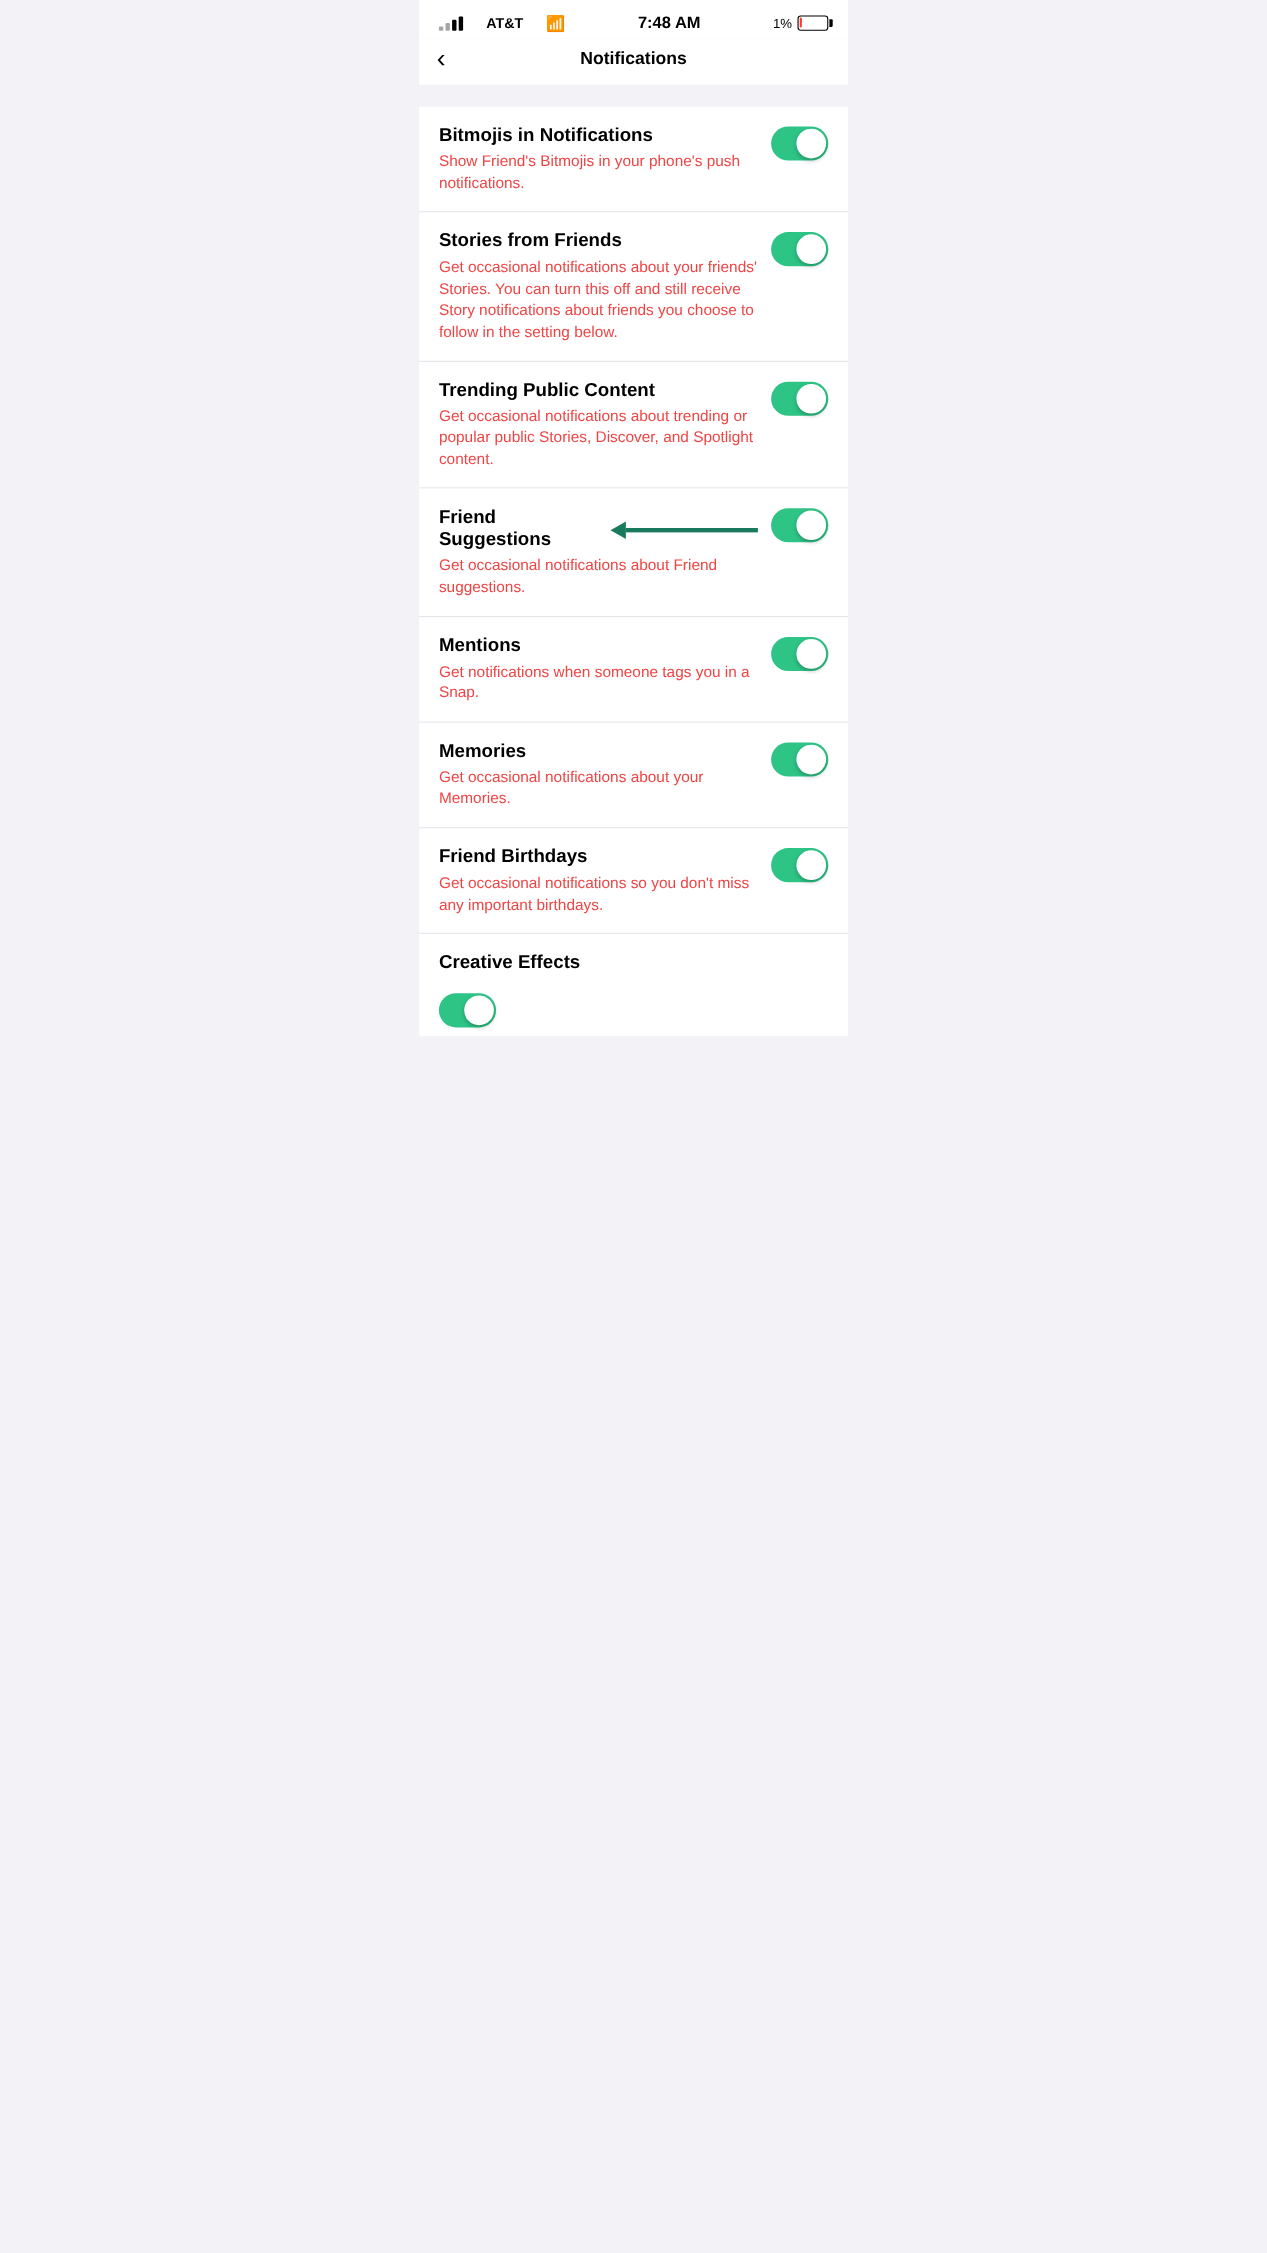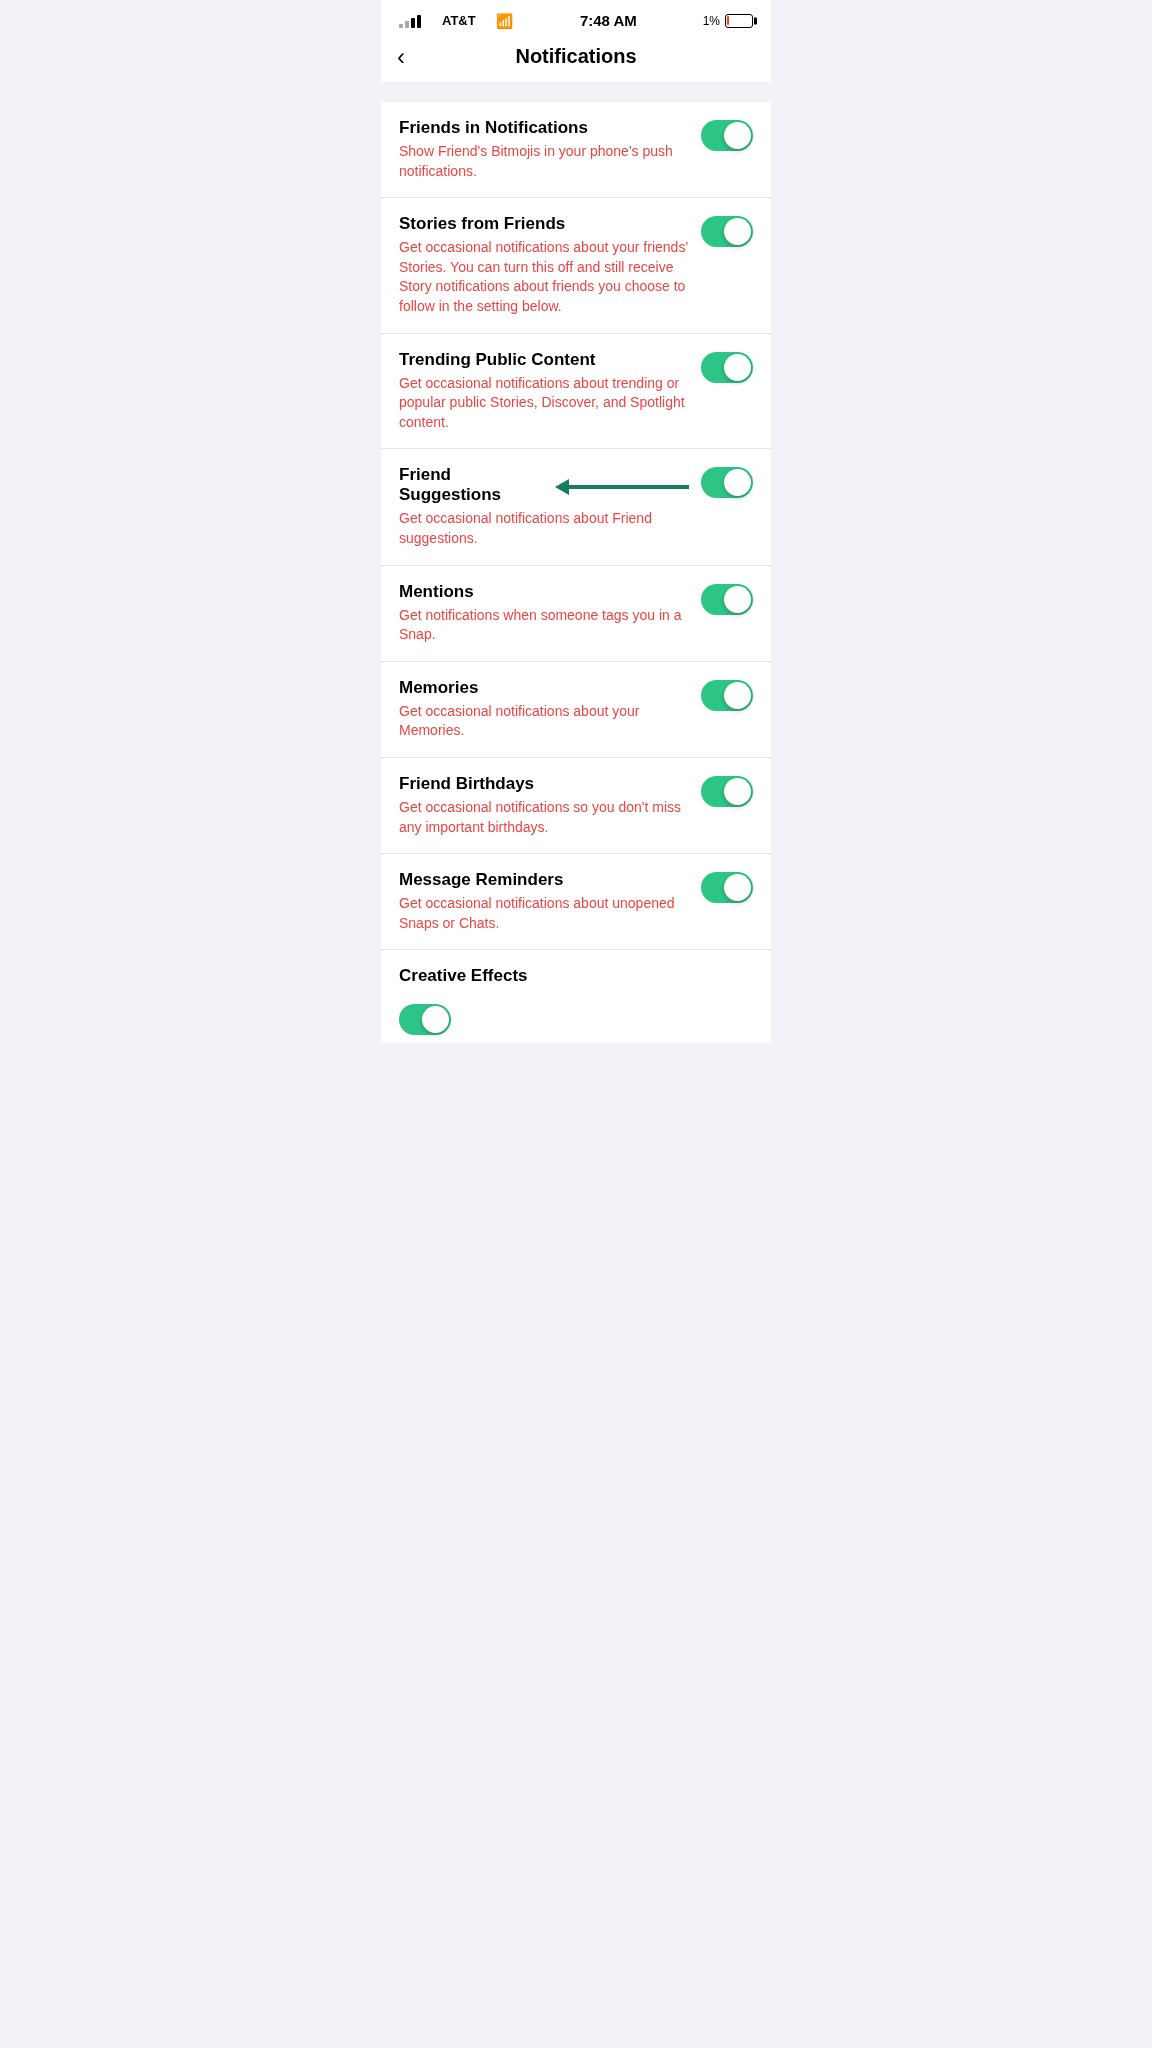--- a/index.html
+++ b/index.html
@@ -105,21 +105,21 @@
     }
     .back-button {
       position: absolute;
       left: 16px;
       font-size: 24px;
       color: #000;
       cursor: pointer;
       font-weight: 300;
     }
     .page-title {
-      font-size: 20px;
+      font-size: 16px;
       font-weight: 700;
       color: #000;
     }
 
     
     .section-gap {
       height: 20px;
       background: #f2f2f7;
     }
 
@@ -240,21 +240,21 @@
   <div class="back-button">‹</div>
   <div class="page-title">Notifications</div>
 </div>
 
 <div class="section-gap"></div>
 
 <div class="settings-list">
 
   <div class="setting-item">
     <div class="setting-text">
-      <div class="setting-title">Friends in Notifications</div>
+      <div class="setting-title">Bitmojis in Notifications</div>
       <div class="setting-desc">Show Friend's Bitmojis in your phone's push notifications.</div>
     </div>
     <div class="toggle-wrapper">
       <div class="toggle">
         <div class="toggle-knob"></div>
       </div>
     </div>
   </div>
 
   <div class="setting-item">
@@ -328,31 +328,20 @@
       <div class="setting-title">Friend Birthdays</div>
       <div class="setting-desc">Get occasional notifications so you don't miss any important birthdays.</div>
     </div>
     <div class="toggle-wrapper">
       <div class="toggle">
         <div class="toggle-knob"></div>
       </div>
     </div>
   </div>
 
-  <div class="setting-item">
-    <div class="setting-text">
-      <div class="setting-title">Message Reminders</div>
-      <div class="setting-desc">Get occasional notifications about unopened Snaps or Chats.</div>
-    </div>
-    <div class="toggle-wrapper">
-      <div class="toggle">
-        <div class="toggle-knob"></div>
-      </div>
-    </div>
-  </div>
 
   <div class="setting-item" style="padding-bottom: 8px; flex-direction: column;">
     <div class="setting-text">
       <div class="setting-title">Creative Effects</div>
     </div>
     <div class="toggle-wrapper">
       <div class="toggle">
         <div class="toggle-knob"></div>
       </div>
     </div>

